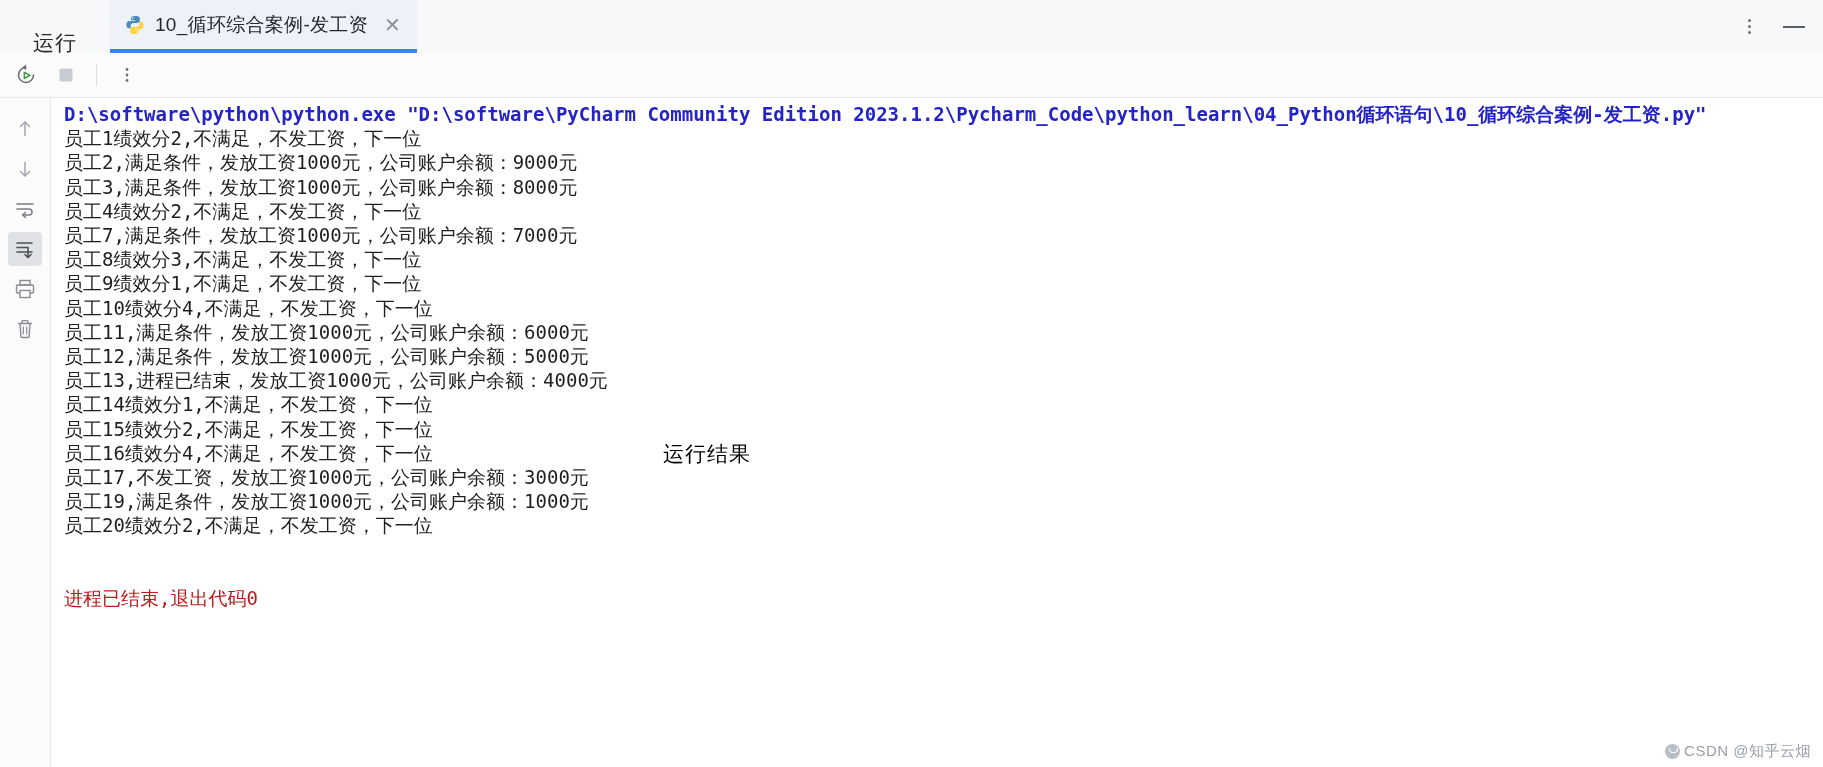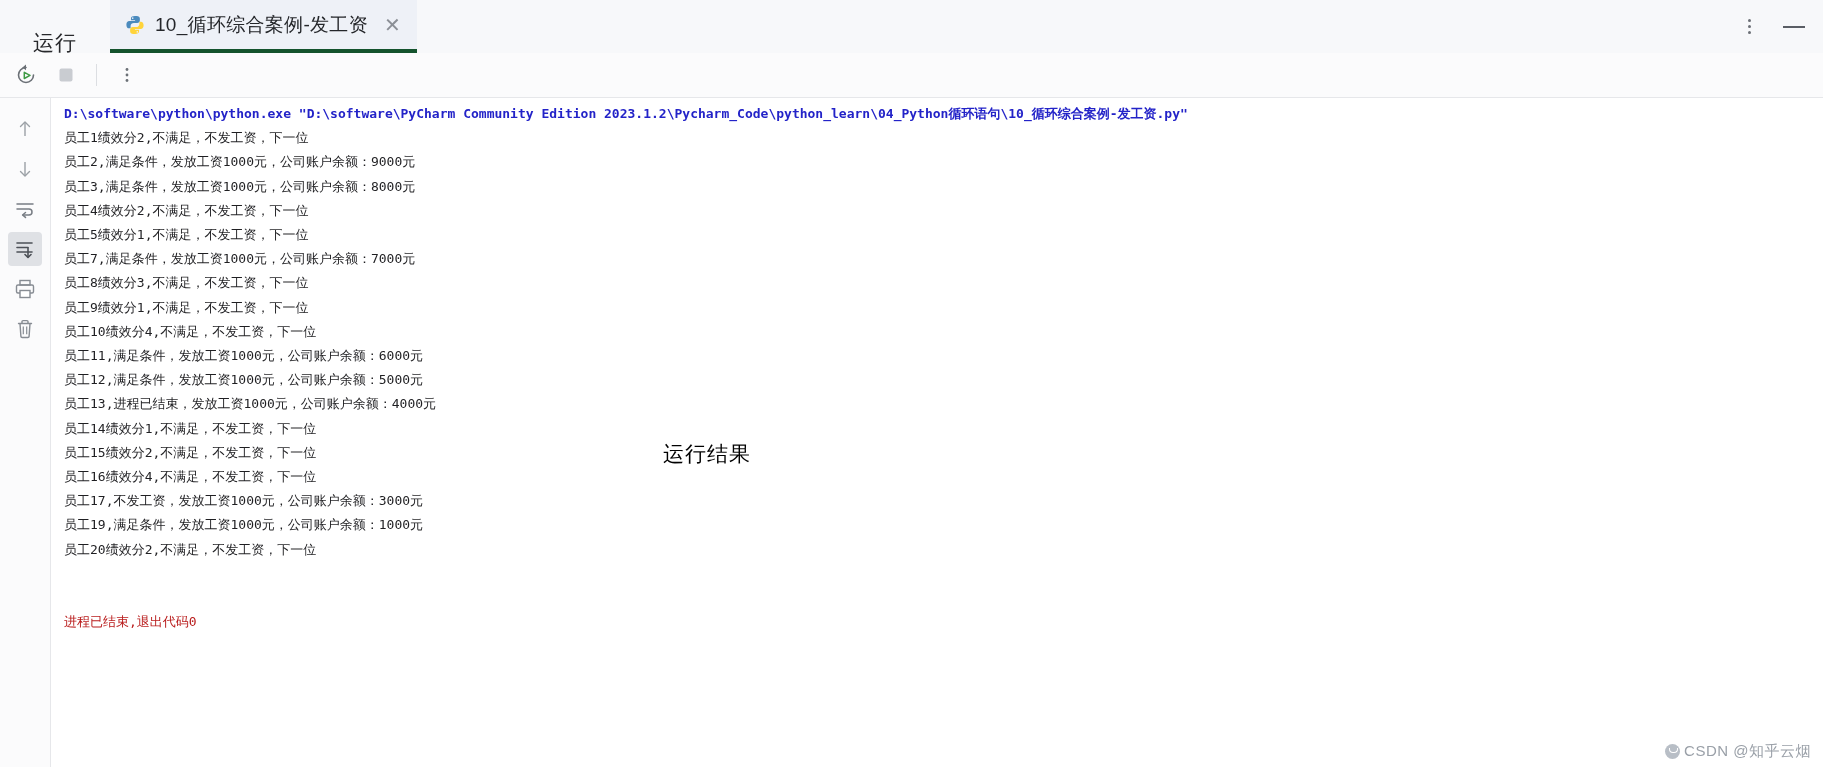--- a/index.html
+++ b/index.html
@@ -36,21 +36,21 @@
     letter-spacing: 1px;
     padding-bottom: 4px;
     margin-top: 36px;
   }
   .tab {
     position: relative;
     display: flex;
     align-items: center;
     padding: 0 16px 0 14px;
     background: #eef1f7;
-    border-bottom: 4px solid #14532d;
+    border-bottom: 4px solid #3b82f6;
     min-width: 245px;
     box-sizing: border-box;
     justify-content: space-between;
   }
   .tab-icon {
     width: 22px;
     height: 22px;
     margin-right: 9px;
     flex: 0 0 auto;
     position: relative;
@@ -158,21 +158,21 @@
     overflow: hidden;
   }
   .lines {
     position: absolute;
     left: 13px;
     top: 4px;
     white-space: nowrap;
   }
   .line {
     font-family: "DejaVu Sans Mono", "Liberation Mono", monospace;
-    font-size: 13px;
+    font-size: 19px;
     line-height: 24.2px;
     color: #1f1f22;
     white-space: pre;
   }
   .line.cmd {
     color: #2323c8;
     font-weight: 600;
   }
   .line.exit {
     color: #b91c1c;
@@ -329,21 +329,20 @@
   </div>
 </div>
 
 <div class="console">
   <div class="lines">
     <div class="line cmd">D:\software\python\python.exe "D:\software\PyCharm Community Edition 2023.1.2\Pycharm_Code\python_learn\04_Python循环语句\10_循环综合案例-发工资.py"</div>
     <div class="line">员工1绩效分2,不满足，不发工资，下一位</div>
     <div class="line">员工2,满足条件，发放工资1000元，公司账户余额：9000元</div>
     <div class="line">员工3,满足条件，发放工资1000元，公司账户余额：8000元</div>
     <div class="line">员工4绩效分2,不满足，不发工资，下一位</div>
-    <div class="line">员工5绩效分1,不满足，不发工资，下一位</div>
     <div class="line">员工7,满足条件，发放工资1000元，公司账户余额：7000元</div>
     <div class="line">员工8绩效分3,不满足，不发工资，下一位</div>
     <div class="line">员工9绩效分1,不满足，不发工资，下一位</div>
     <div class="line">员工10绩效分4,不满足，不发工资，下一位</div>
     <div class="line">员工11,满足条件，发放工资1000元，公司账户余额：6000元</div>
     <div class="line">员工12,满足条件，发放工资1000元，公司账户余额：5000元</div>
     <div class="line">员工13,进程已结束，发放工资1000元，公司账户余额：4000元</div>
     <div class="line">员工14绩效分1,不满足，不发工资，下一位</div>
     <div class="line">员工15绩效分2,不满足，不发工资，下一位</div>
     <div class="line">员工16绩效分4,不满足，不发工资，下一位</div>

